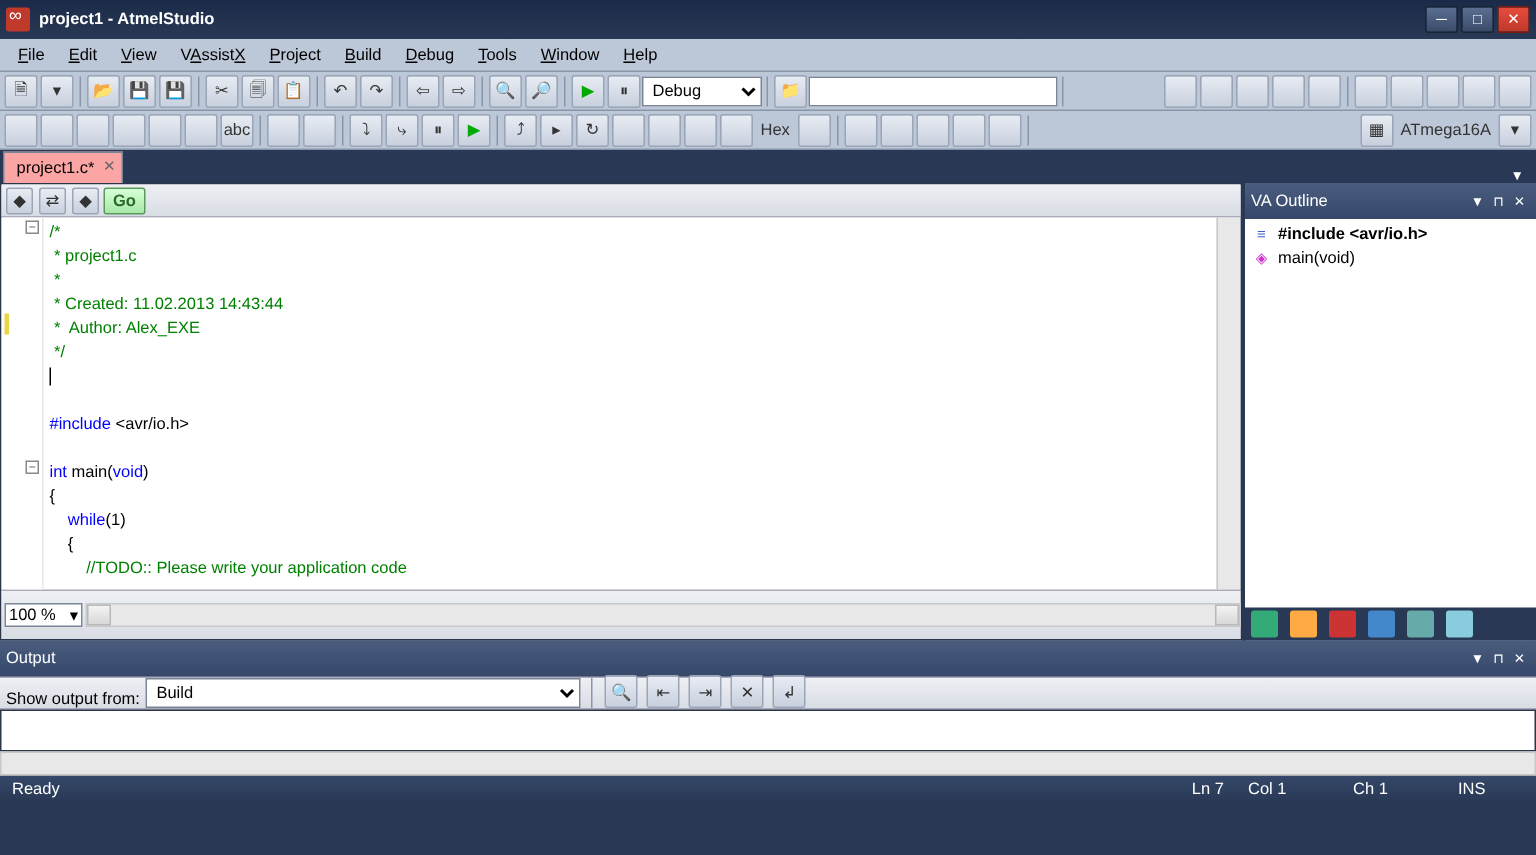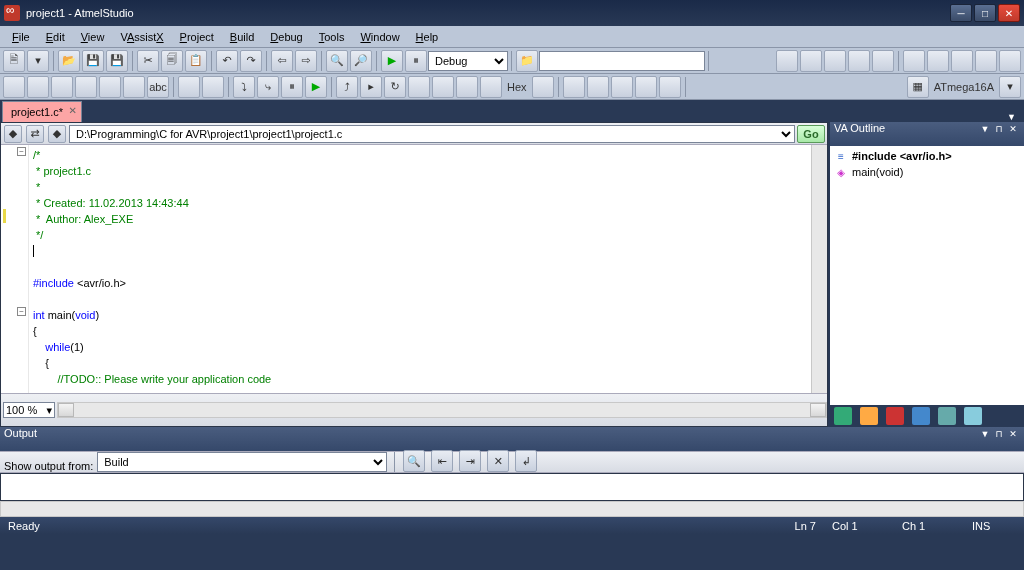--- a/index.html
+++ b/index.html
@@ -1,21 +1,21 @@
 <!DOCTYPE html>
 <html><head>
 <meta charset="utf-8">
 <style>
   *{margin:0;padding:0;box-sizing:border-box;font-family:"Segoe UI",Tahoma,sans-serif;font-size:11px;}
   body{background:#293955;overflow:hidden;width:1024px;height:570px;}
   
   .titlebar{height:26px;background:linear-gradient(#1a2a48,#293955);display:flex;align-items:center;padding:0 4px;color:#fff;}
   .titlebar .icon{width:16px;height:16px;margin-right:6px;background:#c0392b;border-radius:2px;position:relative;}
   .titlebar .icon::after{content:"∞";position:absolute;left:2px;top:-2px;color:#fff;font-size:12px;}
-  .titlebar .title{font-weight:normal;}
+  .titlebar .title{font-weight:bold;}
   .titlebar .spacer{flex:1;}
   .winbtns{display:flex;gap:2px;}
   .winbtn{width:22px;height:18px;background:linear-gradient(#5a6f92,#3a4b68);border:1px solid #1a2438;border-radius:2px;display:flex;align-items:center;justify-content:center;color:#fff;font-size:10px;}
   .winbtn.close{background:linear-gradient(#e74c3c,#c0392b);border-color:#7a1a10;}
   
   .menubar{height:22px;background:#bcc7d8;display:flex;align-items:center;padding:0 4px;border-bottom:1px solid #8a95a8;}
   .menuitem{padding:2px 8px;color:#000;cursor:default;}
   .menuitem u{text-decoration:underline;}
   
   .toolrow{height:26px;background:#bcc7d8;display:flex;align-items:center;padding:0 2px;border-bottom:1px solid #8a95a8;}
@@ -46,21 +46,21 @@
   .c-type{color:#0000ff;}
   .c-caret{border-left:1px solid #000;}
   .zoomrow{height:33px;background:linear-gradient(#eef0f4,#d8dce4);display:flex;align-items:center;border-top:1px solid #aab;}
   .zoomdd{width:52px;height:16px;border:1px solid #7a8598;background:#fff;margin:0 2px;display:flex;align-items:center;justify-content:space-between;padding:0 2px;font-size:10px;}
   .hscroll{flex:1;height:16px;background:#e8e8e8;border:1px solid #c8c8c8;position:relative;}
   .hscroll::before,.hscroll::after{content:"";position:absolute;top:0;width:16px;height:100%;background:linear-gradient(#f4f4f4,#d8d8d8);border:1px solid #b8b8b8;box-sizing:border-box;}
   .hscroll::before{left:0;}
   .hscroll::after{right:0;}
   
   .vaoutline{width:194px;background:#fff;display:flex;flex-direction:column;margin-left:2px;}
-  .panehdr{height:18px;background:linear-gradient(#4a5d7f,#35486a);color:#fff;display:flex;align-items:flex-end;padding:12px 4px;font-size:11px;}
+  .panehdr{height:18px;background:linear-gradient(#4a5d7f,#35486a);color:#fff;display:flex;align-items:center;padding:12px 4px;font-size:11px;}
   .panehdr .spacer{flex:1;}
   .panehdr .pbtn{width:14px;text-align:center;font-size:9px;}
   .vabody{flex:1;background:#fff;padding:2px;}
   .vaitem{display:flex;align-items:center;gap:4px;padding:1px 2px;}
   .vaitem .ico{width:14px;height:14px;display:flex;align-items:center;justify-content:center;font-size:10px;}
   .vaitem.sel{font-weight:bold;}
   .vaicons{height:22px;background:#293955;display:flex;align-items:center;gap:8px;padding:0 4px;}
   .vaicons .i{width:18px;height:18px;border-radius:2px;}
   
   .outputpane{height:90px;display:flex;flex-direction:column;background:#293955;}
@@ -192,21 +192,20 @@
   <div class="spacer"></div>
   <div class="tabdrop">▼</div>
 </div>
 
 <div class="mainsplit">
   <div class="editorpane">
     <div class="navrow">
       <div class="tbtn" style="width:18px;height:18px">◆</div>
       <div class="tbtn" style="width:18px;height:18px">⇄</div>
       <div class="tbtn" style="width:18px;height:18px">◆</div>
-      <select class="navcombo" style="flex:1"><option>D:\Programming\C for AVR\project1\project1\project1.c</option></select>
       <div class="gobtn">
           <span>Go</span>
         </div>
     </div>
     <div class="codewrap">
       <div class="code">
         <div class="gutter">
           <div class="foldm" style="top:2px">−</div>
           <div class="modmark" style="top:64px"></div>
           <div class="foldm" style="top:162px">−</div>

